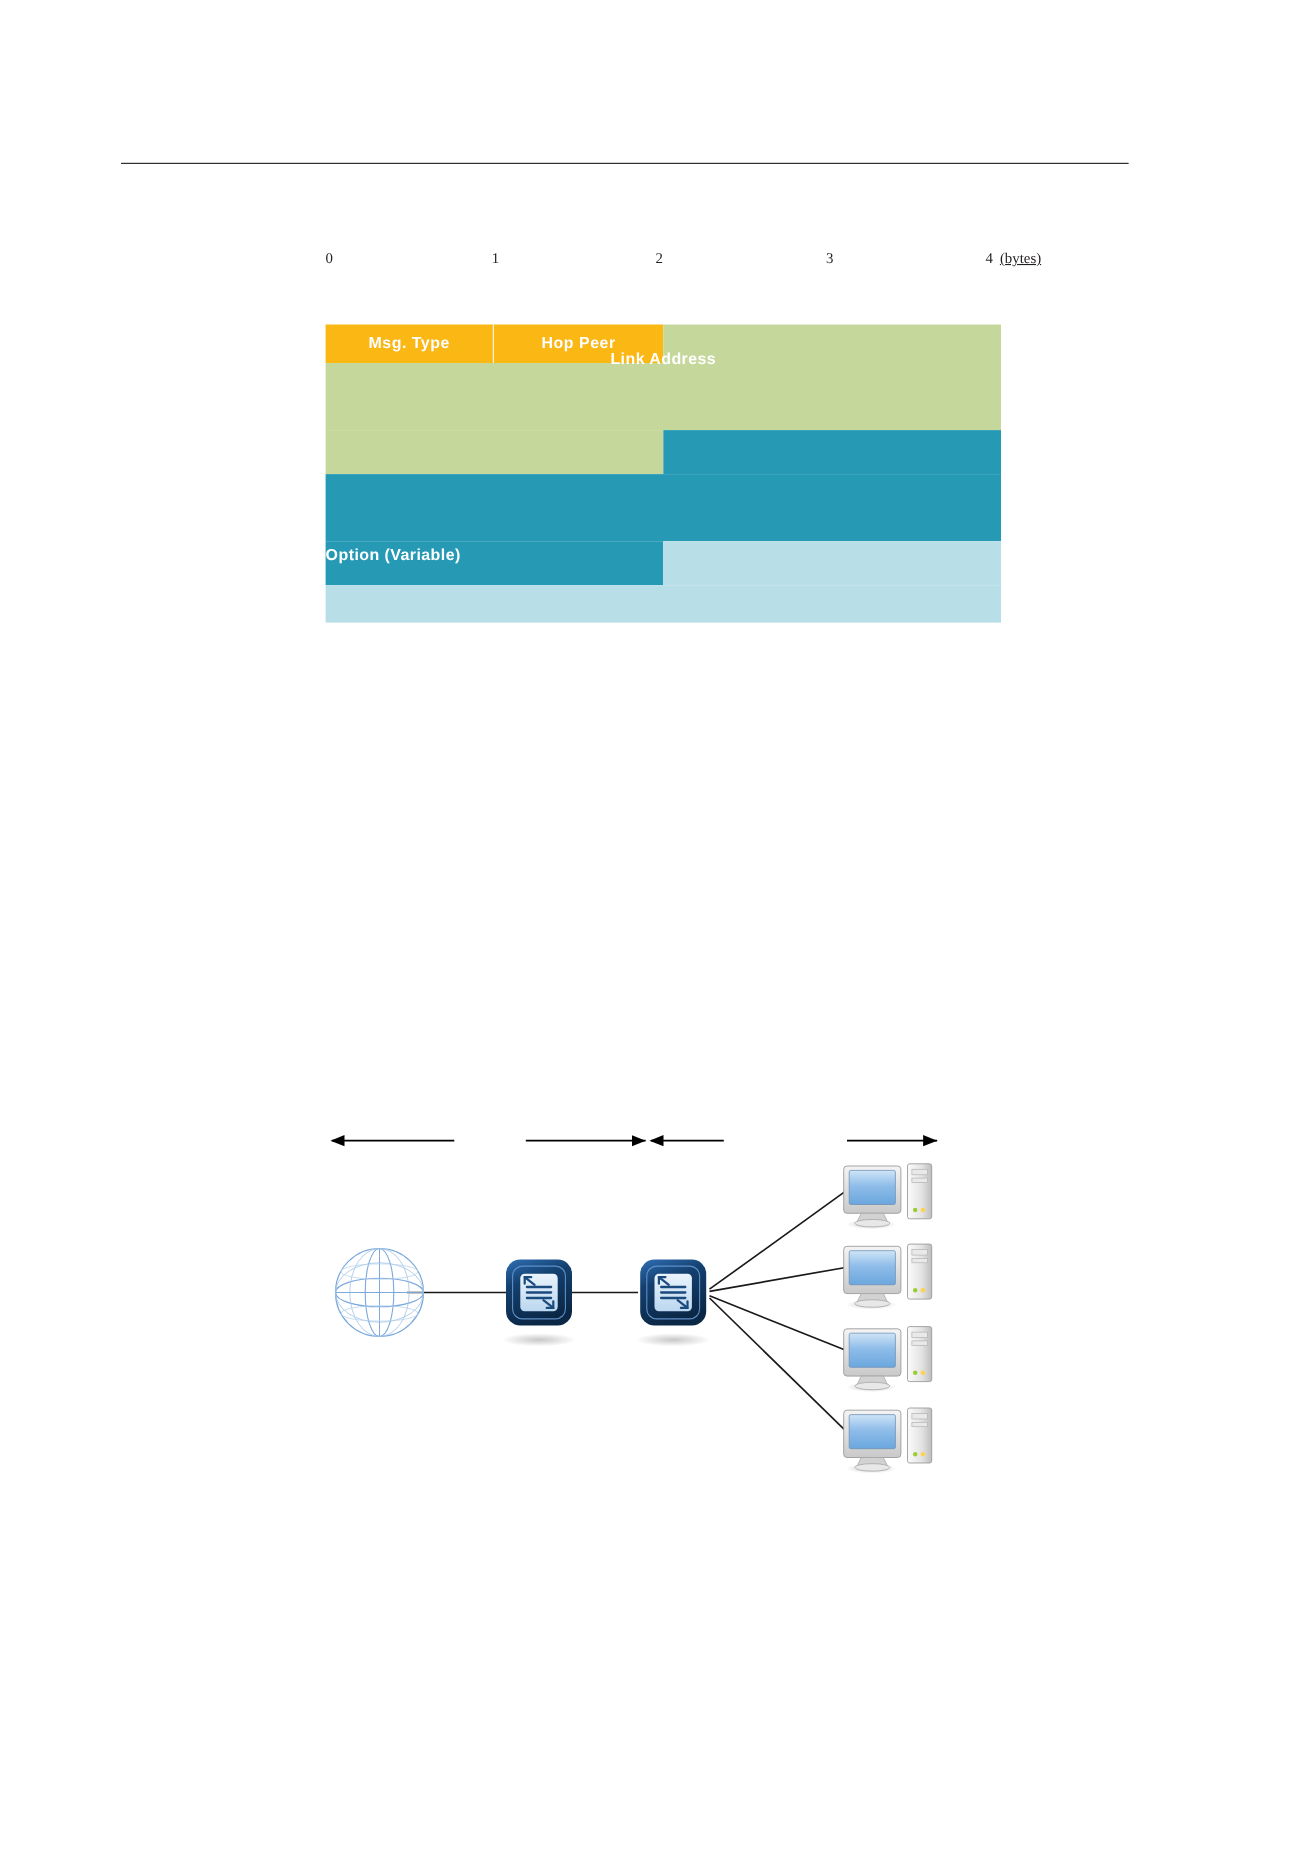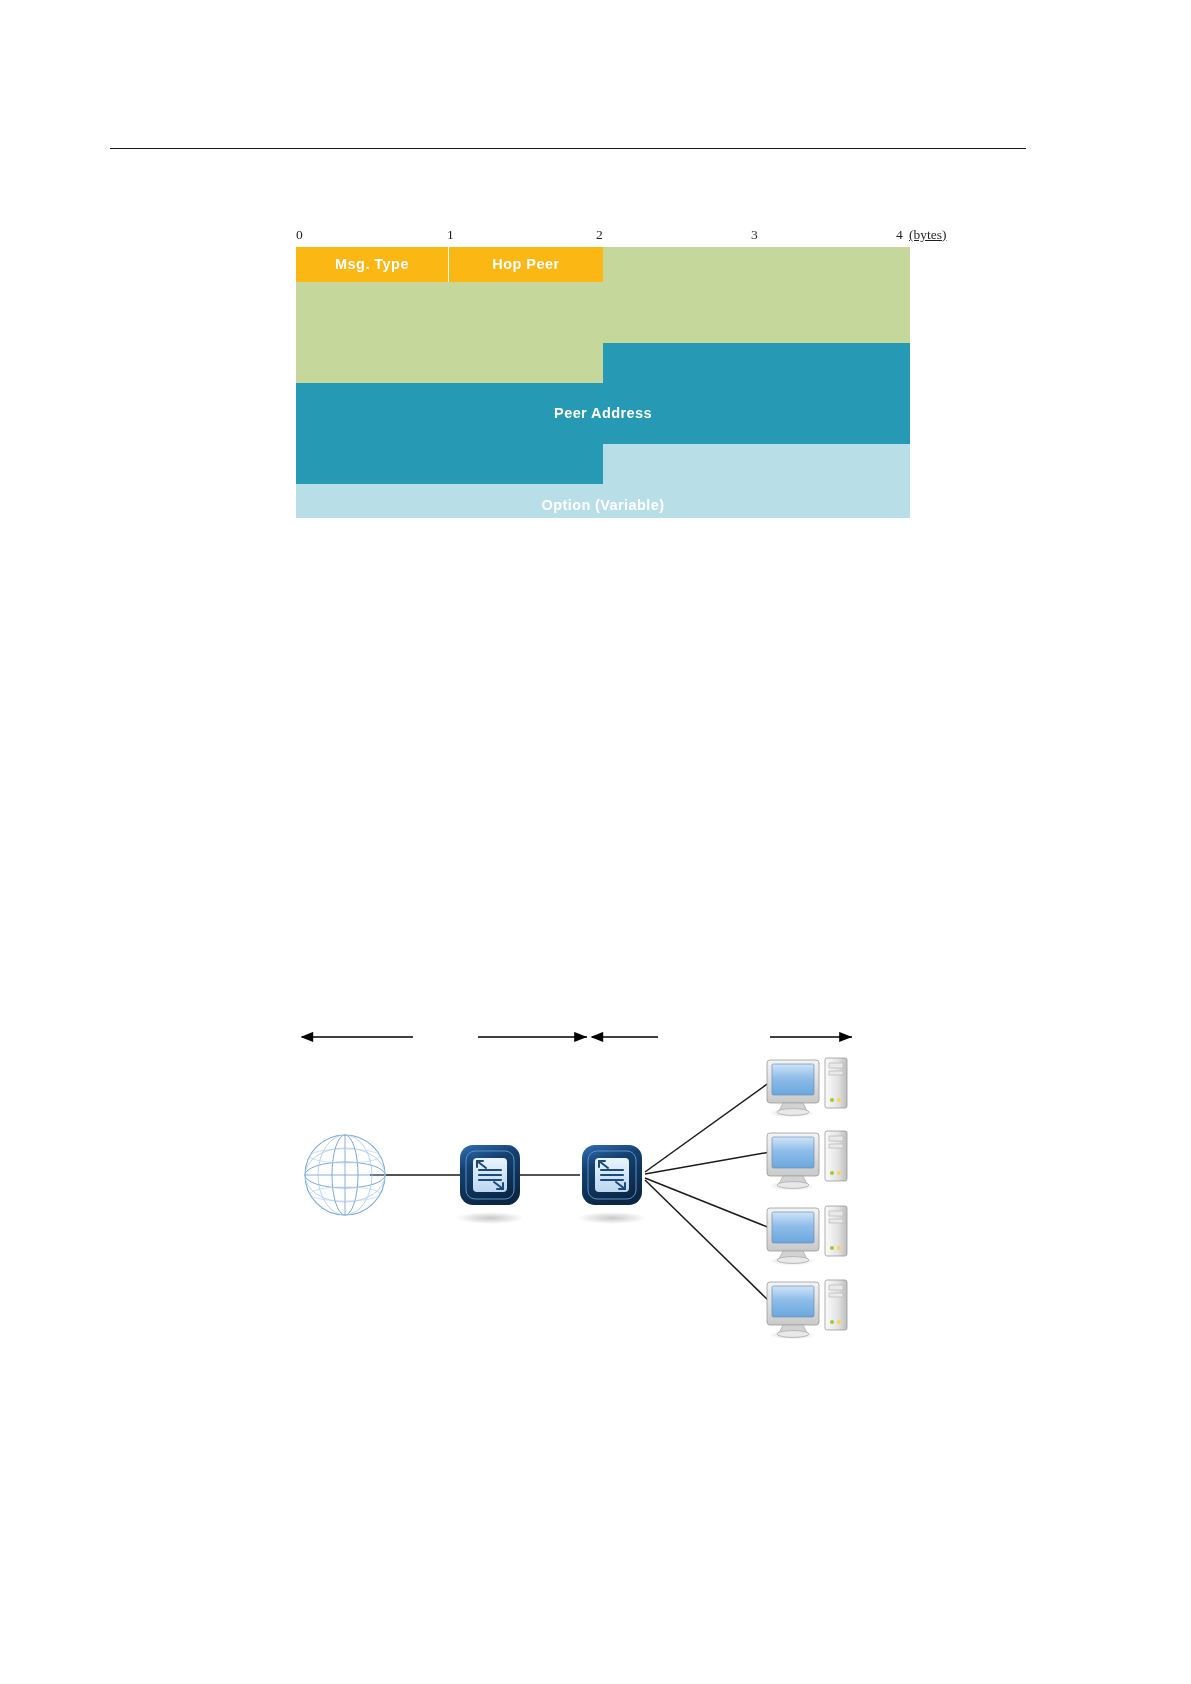--- a/index.html
+++ b/index.html
@@ -21,21 +21,21 @@
   .tick.t0{left:0px;}
   .tick.t1{left:151px;}
   .tick.t2{left:300px;}
   .tick.t3{left:455px;}
   .tick.t4{left:600px;}
   .tick.units{left:613px;text-decoration:underline;}
 
   .grid{position:absolute;left:0;top:19px;width:614px;height:271px;}
 
   
-  .row{position:absolute;left:0;width:614px;}
+  .row{position:absolute;left:0;width:614px;margin-top:48px;}
   .cellwrap{position:absolute;height:100%;box-sizing:border-box;}
 
   .orange{background:#FBB713;}
   .green{background:#C5D79B;}
   .teal{background:#2699B5;}
   .ltblue{background:#B8DEE8;}
 
   .r1{top:0px;height:35px;}
   .c-msgtype{left:0px;width:153px;border-right:1.4px solid #ffffff;}
   .c-hopcount{left:153px;width:154px;}
@@ -59,21 +59,21 @@
               text-shadow:0 0 1px rgba(0,0,0,.06);}
 
   .lbl-msgtype{top:9px;}
   .lbl-hopcount{top:9px;}
   .lbl-link{position:absolute;left:0;width:614px;top:72px;text-align:center;
             color:#ffffff;font-family:"Liberation Sans",sans-serif;
             font-weight:bold;font-size:14.5px;letter-spacing:.4px;}
   .lbl-peer{position:absolute;left:0;width:614px;top:158px;text-align:center;
             color:#ffffff;font-family:"Liberation Sans",sans-serif;
             font-weight:bold;font-size:14.5px;letter-spacing:.4px;}
-  .lbl-option{position:absolute;left:0;width:614px;top:250px;text-align:center;
+  .lbl-option{position:absolute;left:0;width:614px;top:250px;text-align:left;
               color:#ffffff;font-family:"Liberation Sans",sans-serif;
               font-weight:bold;font-size:14.5px;letter-spacing:.4px;}
 
   
   .fig2{position:absolute;left:280px;top:1010px;width:620px;height:350px;}
 
   .svgfull{position:absolute;left:0;top:0;width:620px;height:350px;}
 </style>
 </head>
 <body>
@@ -114,21 +114,21 @@
 
       <div class="row r4 teal"></div>
 
       <div class="row r5">
         <div class="cellwrap r5-left teal"></div>
         <div class="cellwrap r5-right ltblue"></div>
       </div>
 
       <div class="row r6 ltblue"></div>
 
-      <div class="lbl-peer">Peer Address</div>
+      <div class="lbl-link">Link Address</div>
       <div class="lbl-option">Option (Variable)</div>
     </div>
   </div>
 
   <div class="fig2">
 
     <svg class="svgfull" viewBox="0 0 620 350" xmlns="http://www.w3.org/2000/svg">
       <defs>
         <linearGradient id="gScreen" x1="0" y1="0" x2="0" y2="1">
           <stop offset="0%" stop-color="#cfe4f7"></stop>

